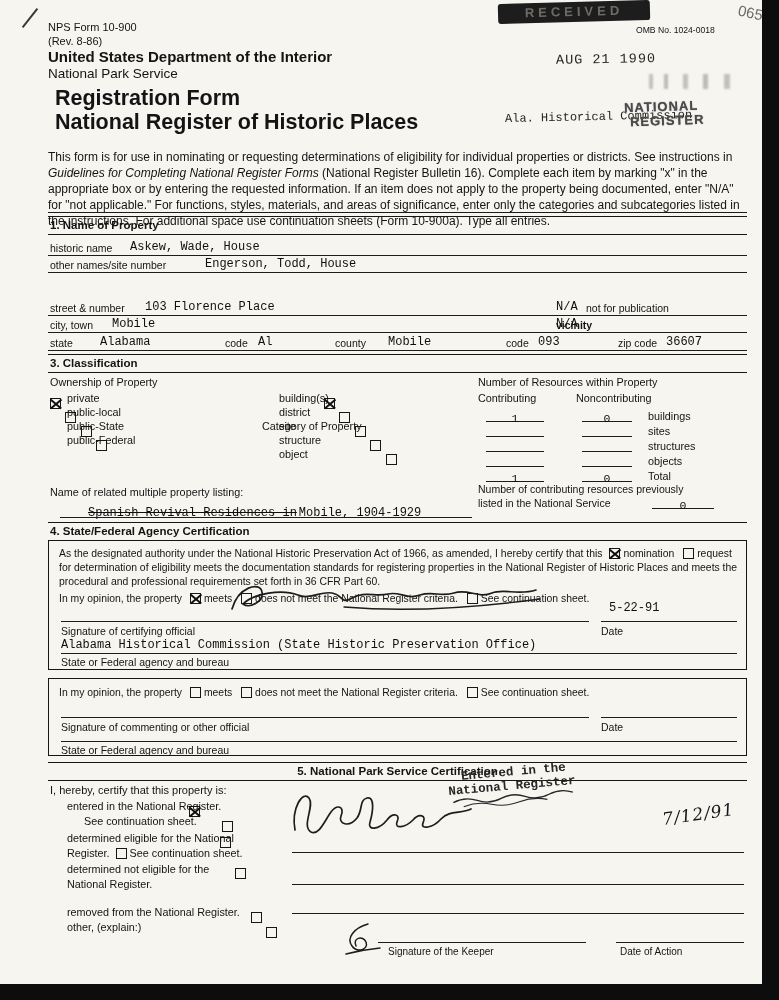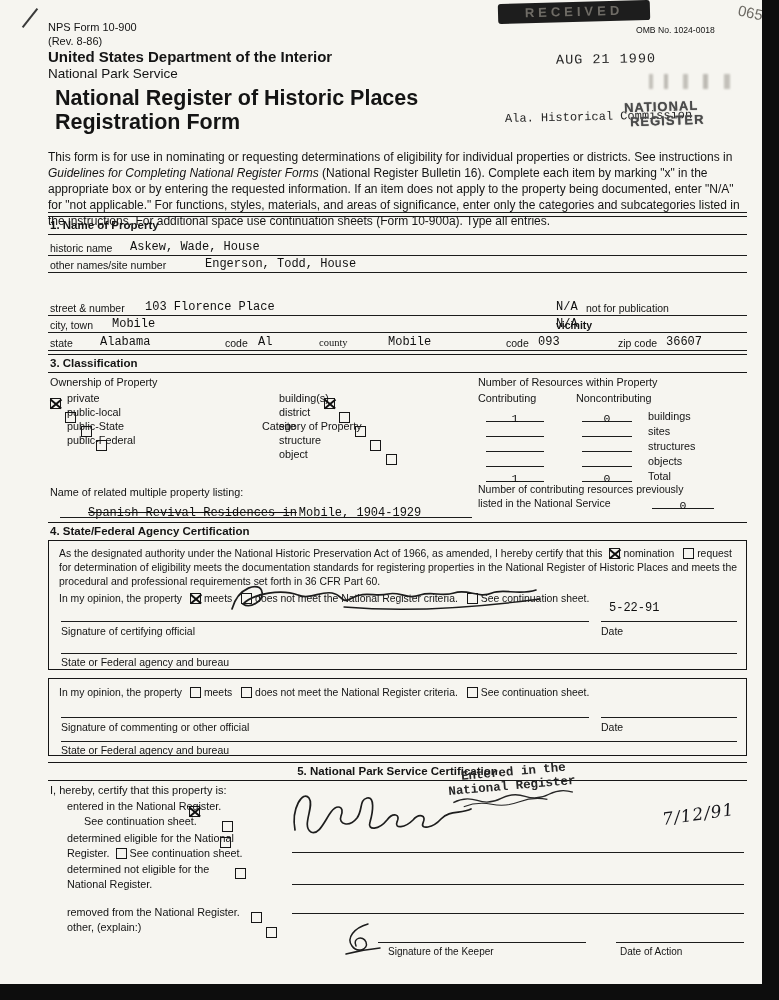--- a/index.html
+++ b/index.html
@@ -46,22 +46,22 @@
     <div>(Rev. 8-86)</div>
   </div>
   <div class="abs" style="left:636px;top:25px;font-size:8.6px;">OMB No. 1024-0018</div>
 
   <div class="abs" style="left:48px;top:48px;font-size:15px;font-weight:bold;">United States Department of the Interior</div>
   <div class="abs" style="left:48px;top:66px;font-size:13.5px;">National Park Service</div>
 
   <div class="abs stamp-mono" style="left:556px;top:52px;font-size:13.5px;transform:rotate(-1deg);letter-spacing:1px;">AUG 21 1990</div>
 
   <div class="abs" style="left:55px;top:86px;font-size:21.5px;font-weight:bold;line-height:1.12;">
+    <div>Registration Form</div>
     <div>National Register of Historic Places</div>
-    <div>Registration Form</div>
   </div>
 
   <div class="abs stamp-mono" style="left:505px;top:110px;font-size:12px;transform:rotate(-1.2deg);">Ala. Historical Commission</div>
   <div class="abs graystamp" style="left:624px;top:99px;font-size:13px;transform:rotate(-2deg);">NATIONAL</div>
   <div class="abs graystamp" style="left:630px;top:113px;font-size:13px;transform:rotate(-2deg);">REGISTER</div>
 
   
   <div class="abs" style="left:48px;top:150px;width:699px;font-size:12px;line-height:1.33;">
     <span>This form is for use in nominating or requesting determinations of eligibility for individual properties or districts. See instructions in </span><span style="font-style:italic;">Guidelines for Completing National Register Forms</span><span> (National Register Bulletin 16). Complete each item by marking "x" in the appropriate box or by entering the requested information. If an item does not apply to the property being documented, enter "N/A" for "not applicable." For functions, styles, materials, and areas of significance, enter only the categories and subcategories listed in the instructions. For additional space use continuation sheets (Form 10-900a). Type all entries.</span>
   </div>
@@ -89,21 +89,21 @@
     <span class="abs lbl" style="left:2px;top:3px;">city, town</span>
     <span class="abs typed" style="left:64px;top:1px;">Mobile</span>
     <span class="abs typed" style="left:508px;top:1px;">N/A</span>
     <span class="abs lbl" style="left:508px;top:3px;font-weight:bold;">vicinity</span>
   </div>
   <div class="abs uline" style="left:48px;top:333px;width:699px;height:18px;">
     <span class="abs lbl" style="left:2px;top:4px;">state</span>
     <span class="abs typed" style="left:52px;top:2px;">Alabama</span>
     <span class="abs lbl" style="left:177px;top:4px;">code</span>
     <span class="abs typed" style="left:210px;top:2px;">Al</span>
-    <span class="abs lbl" style="left:271px;top:4px;font-family:Liberation Serif, serif;">county</span>
+    <span class="abs lbl" style="left:287px;top:4px;">county</span>
     <span class="abs typed" style="left:340px;top:2px;">Mobile</span>
     <span class="abs lbl" style="left:458px;top:4px;">code</span>
     <span class="abs typed" style="left:490px;top:2px;">093</span>
     <span class="abs lbl" style="left:570px;top:4px;">zip code</span>
     <span class="abs typed" style="left:618px;top:2px;">36607</span>
   </div>
 
   
   <div class="abs sec-head" style="left:48px;top:354px;width:699px;">3. Classification</div>
 
@@ -183,20 +183,21 @@
     </div>
     <svg class="abs" style="left:175px;top:38px;" width="320" height="38" viewBox="0 0 320 38">
       <path d="M8 30 C 14 8, 36 2, 38 13 C 40 22, 26 30, 19 25 C 30 14, 58 10, 74 16 C 86 21, 96 12, 108 14 C 120 16, 116 26, 128 19 C 140 12, 152 18, 164 15 C 176 12, 182 21, 196 16 C 208 12, 218 18, 230 14 C 244 9, 254 20, 268 14 C 280 9, 294 17, 312 11" fill="none" stroke="#1c1c1c" stroke-width="1.7" stroke-linecap="round"></path>
       <path d="M120 28 C 180 33, 250 29, 316 20" fill="none" stroke="#1c1c1c" stroke-width="1.3" stroke-linecap="round"></path>
     </svg>
     <span class="abs typed" style="left:560px;top:60px;">5-22-91</span>
     <div class="abs hline" style="left:12px;top:80px;width:528px;"></div>
     <div class="abs hline" style="left:552px;top:80px;width:136px;"></div>
     <div class="abs lbl" style="left:12px;top:84px;">Signature of certifying official</div>
     <div class="abs lbl" style="left:552px;top:84px;">Date</div>
+    <span class="abs typed" style="left:12px;top:97px;">Alabama Historical Commission (State Historic Preservation Office)</span>
     <div class="abs hline" style="left:12px;top:112px;width:676px;"></div>
     <div class="abs lbl" style="left:12px;top:115px;">State or Federal agency and bureau</div>
   </div>
 
   <div class="abs box" style="left:48px;top:678px;width:699px;height:78px;">
     <div class="abs" style="left:10px;top:8px;width:680px;font-size:10.4px;">
       <span>In my opinion, the property</span>
       <span class="cb" style="margin:0 3px 0 5px;"></span><span>meets</span>
       <span class="cb" style="margin:0 3px 0 6px;"></span><span>does not meet the National Register criteria.</span>
       <span class="cb" style="margin:0 3px 0 6px;"></span><span>See continuation sheet.</span>

